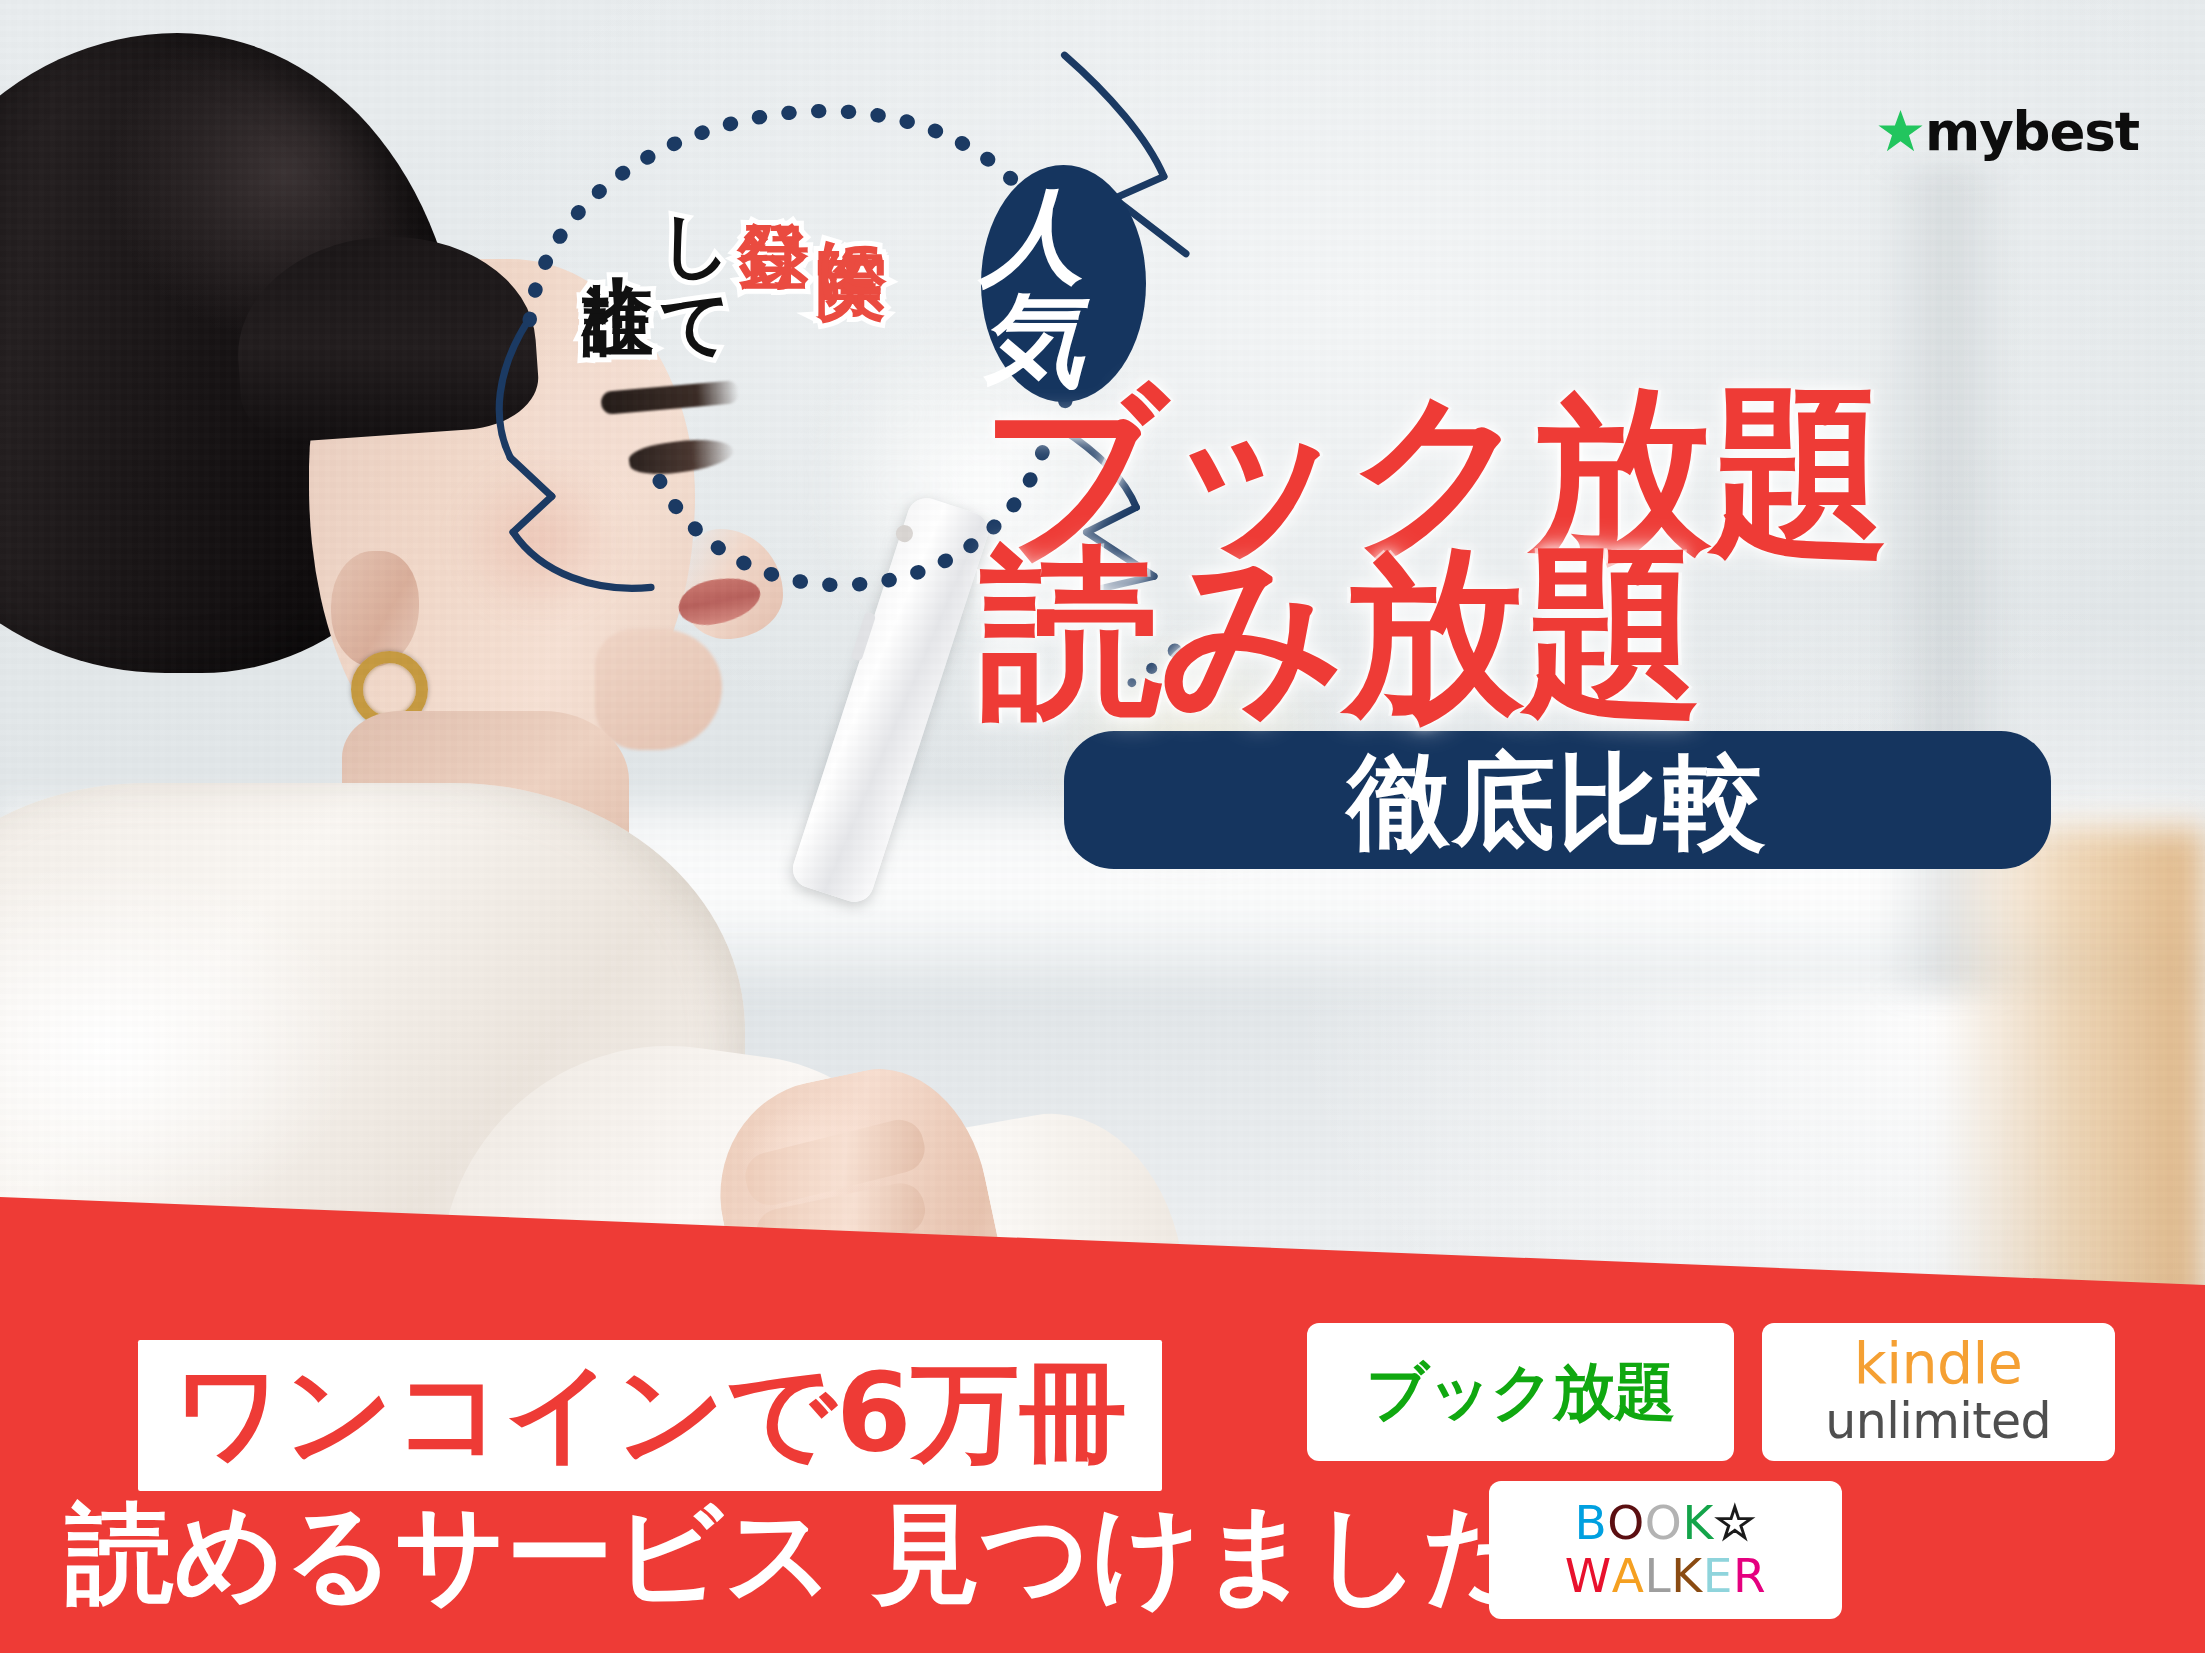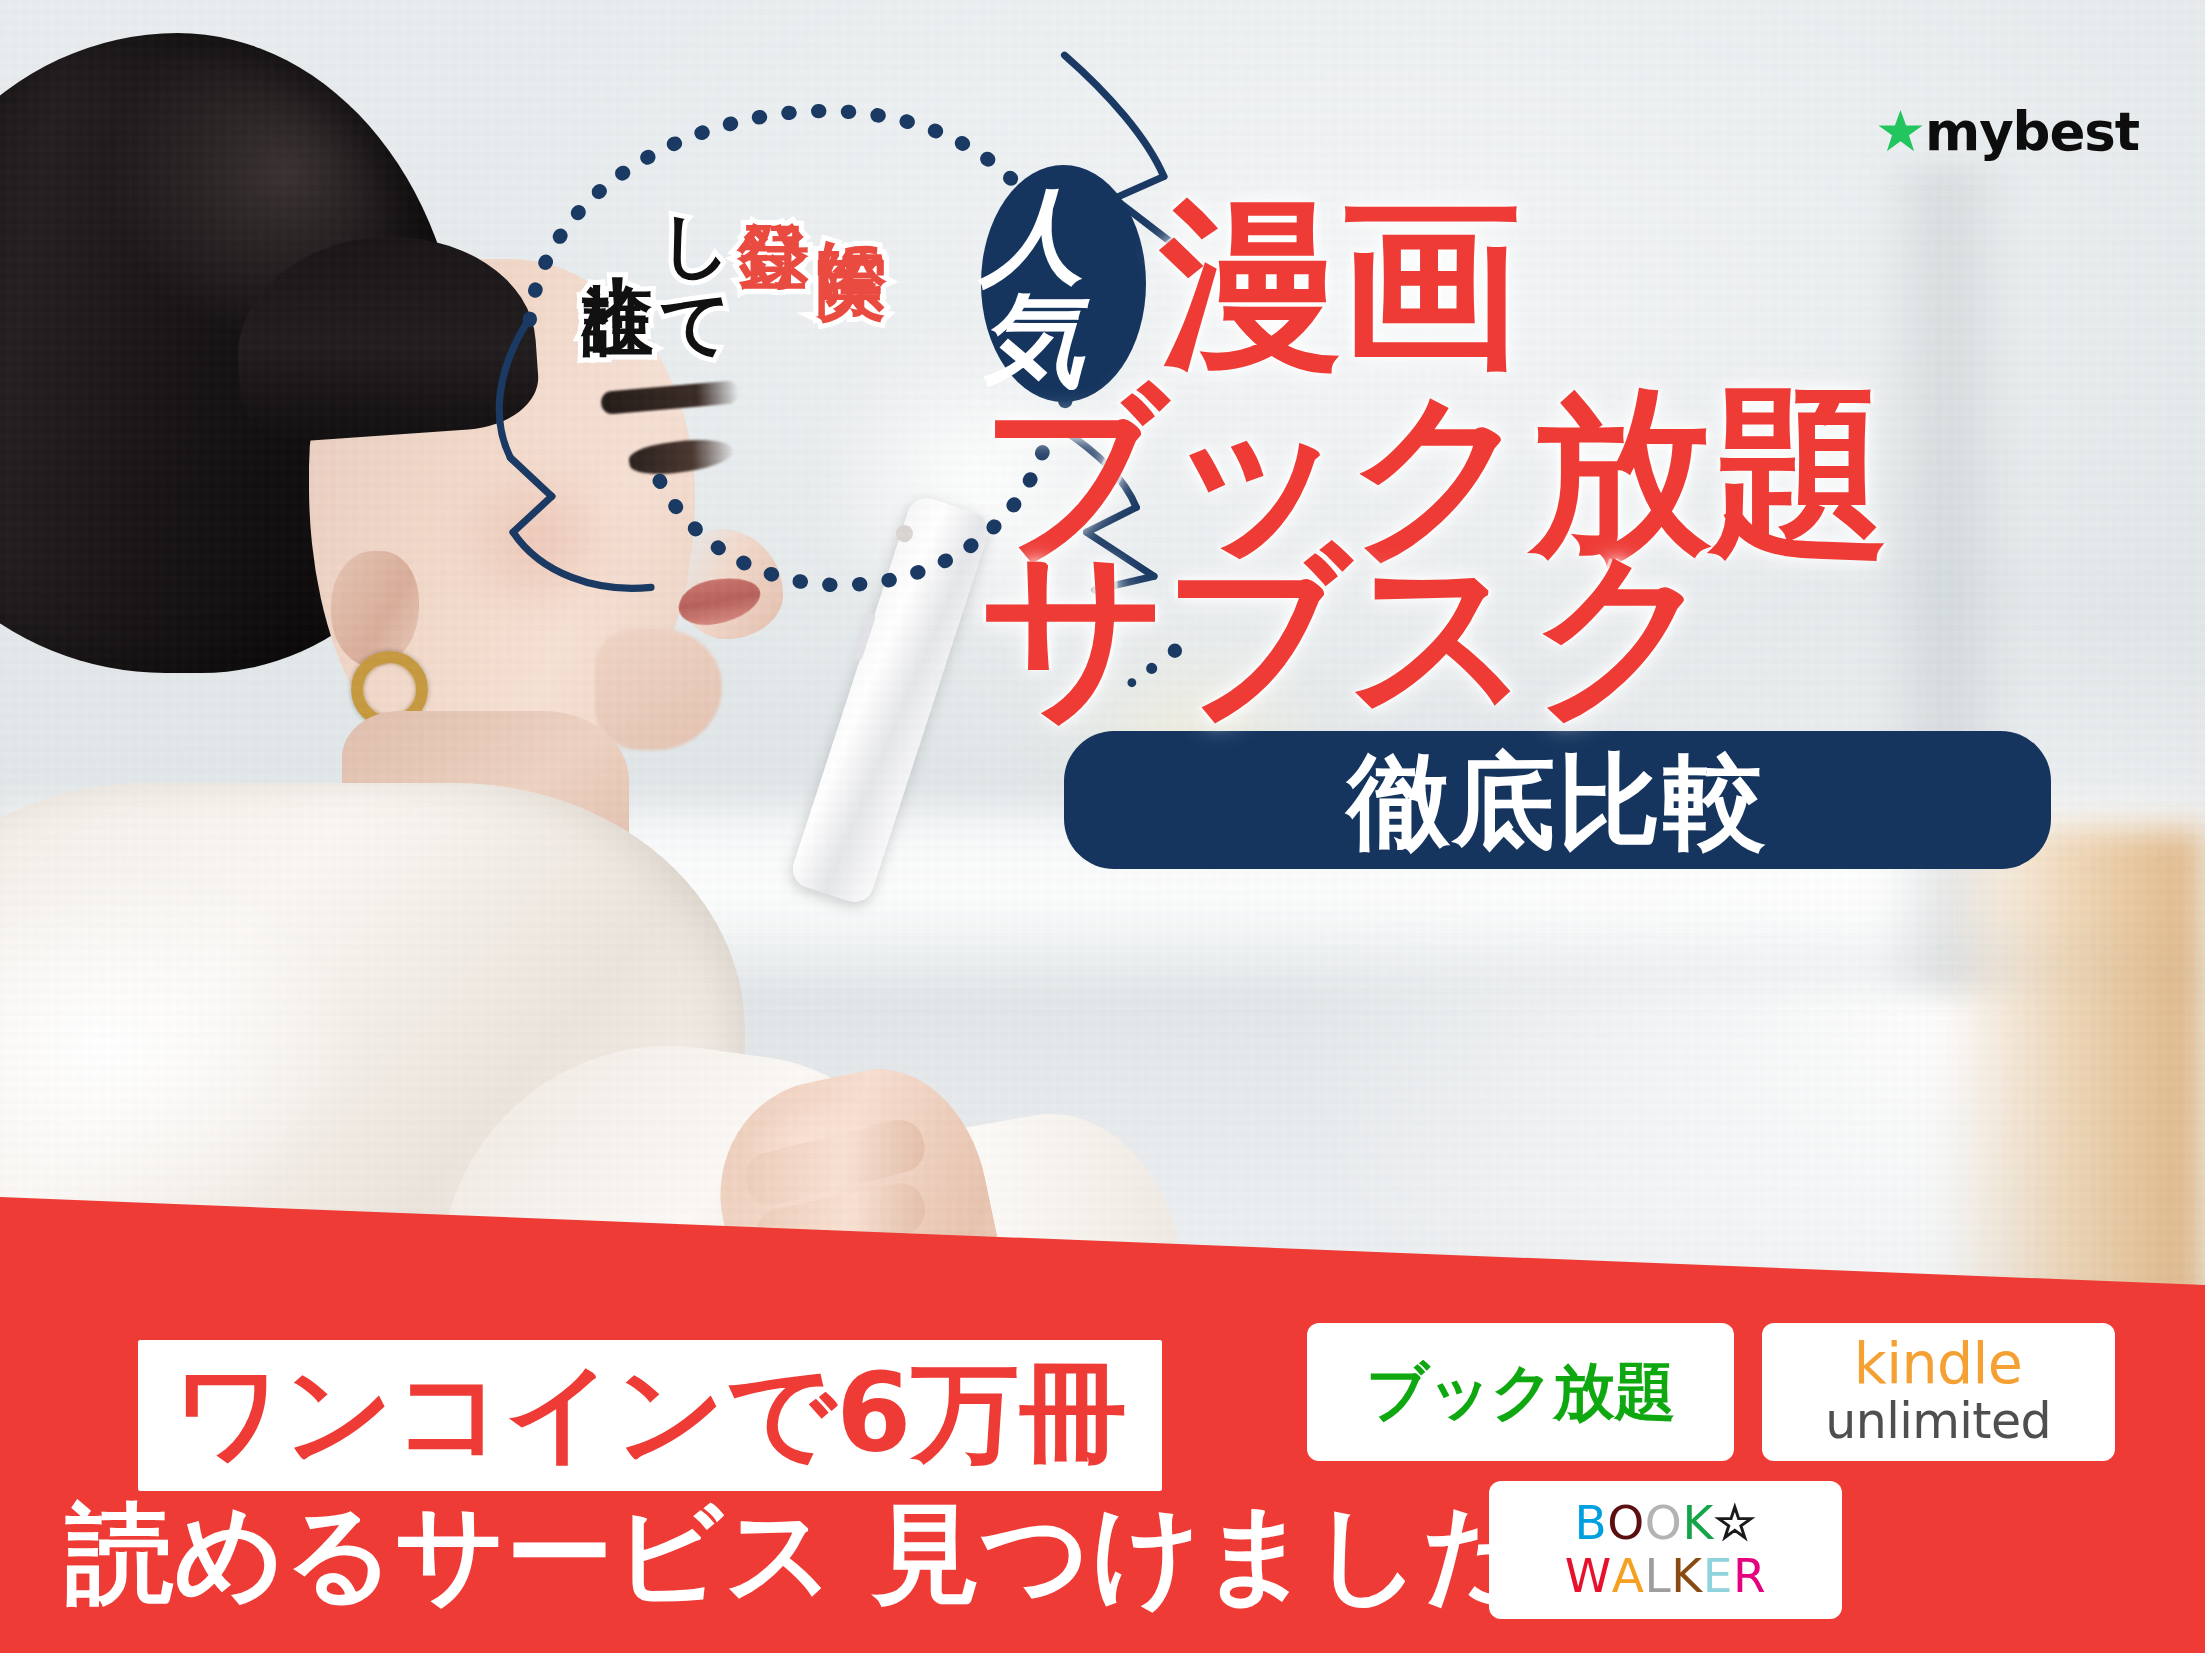--- a/index.html
+++ b/index.html
@@ -387,24 +387,23 @@
       <polygon points="50,4 62,37 97,37 68,58 79,92 50,71 21,92 32,58 3,37 38,37" fill="#22c55e"></polygon>
     </svg>
     <div class="logo-word">mybest</div>
   </div>
 
   <div class="headline">
     <div class="hl-row r1">
       <div class="hl-badge">
         <span>人気</span>
       </div>
-      <div class="jp-big hl-1">漫画</div>
     </div>
     <div class="jp-big hl-2">ブック放題</div>
-    <div class="jp-big hl-3">サブスク</div>
+    <div class="jp-big hl-3">読み放題</div>
     <div class="hl-pill">
       <span>徹底比較</span>
     </div>
   </div>
 
   <div class="banner">
     <div class="banner-inner">
 
       <div class="pill-white">
         <span>ワンコインで6万冊</span>

